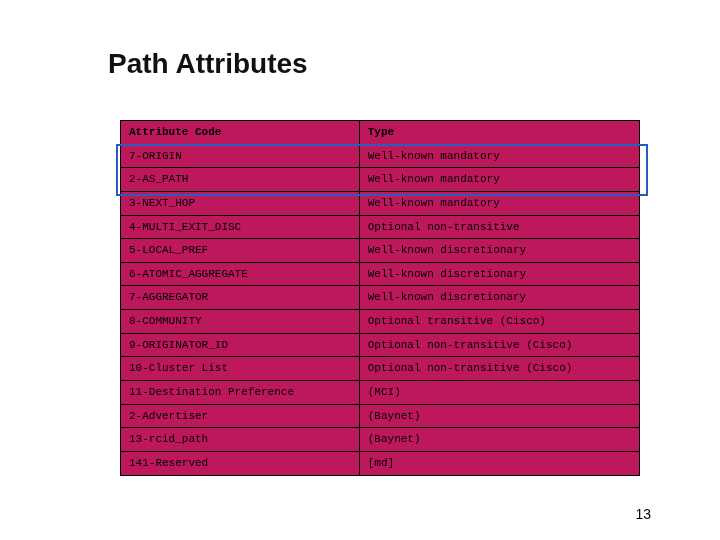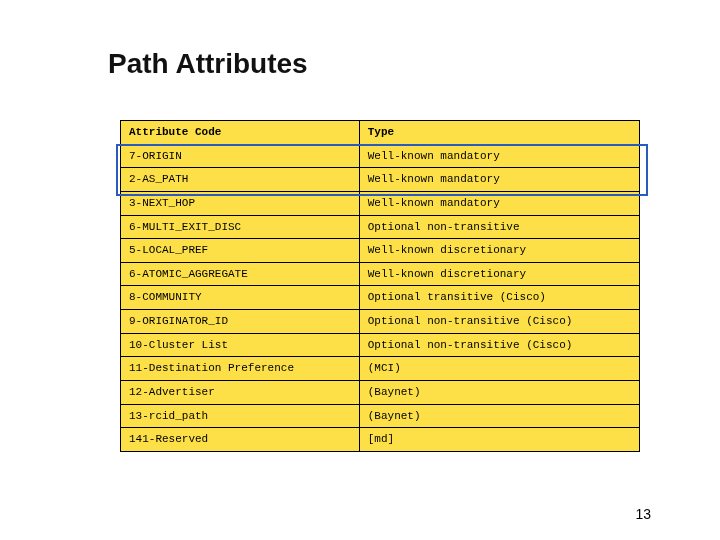--- a/index.html
+++ b/index.html
@@ -41,21 +41,21 @@
   col.c1 { width: 46%; }
   col.c2 { width: 54%; }
   th, td {
     border: 1px solid #000;
     font-family: "Courier New", Courier, monospace;
     font-size: 11px;
     line-height: 1.15;
     padding: 5px 8px;
     text-align: left;
     font-weight: normal;
-    background: #fde047;
+    background: #be185d;
   }
   th {
     font-weight: 700;
   }
   .highlight-box {
     position: absolute;
     border: 2px solid #2a5bbf;
     background: transparent;
     pointer-events: none;
   }
@@ -94,49 +94,53 @@
         </tr>
         <tr>
           <td>2-AS_PATH</td>
           <td>Well-known mandatory</td>
         </tr>
         <tr>
           <td>3-NEXT_HOP</td>
           <td>Well-known mandatory</td>
         </tr>
         <tr>
-          <td>6-MULTI_EXIT_DISC</td>
+          <td>4-MULTI_EXIT_DISC</td>
           <td>Optional non-transitive</td>
         </tr>
         <tr>
           <td>5-LOCAL_PREF</td>
           <td>Well-known discretionary</td>
         </tr>
         <tr>
           <td>6-ATOMIC_AGGREGATE</td>
+          <td>Well-known discretionary</td>
+        </tr>
+        <tr>
+          <td>7-AGGREGATOR</td>
           <td>Well-known discretionary</td>
         </tr>
         <tr>
           <td>8-COMMUNITY</td>
           <td>Optional transitive (Cisco)</td>
         </tr>
         <tr>
           <td>9-ORIGINATOR_ID</td>
           <td>Optional non-transitive (Cisco)</td>
         </tr>
         <tr>
           <td>10-Cluster List</td>
           <td>Optional non-transitive (Cisco)</td>
         </tr>
         <tr>
           <td>11-Destination Preference</td>
           <td>(MCI)</td>
         </tr>
         <tr>
-          <td>12-Advertiser</td>
+          <td>2-Advertiser</td>
           <td>(Baynet)</td>
         </tr>
         <tr>
           <td>13-rcid_path</td>
           <td>(Baynet)</td>
         </tr>
         <tr>
           <td>141-Reserved</td>
           <td>[md]</td>
         </tr>

